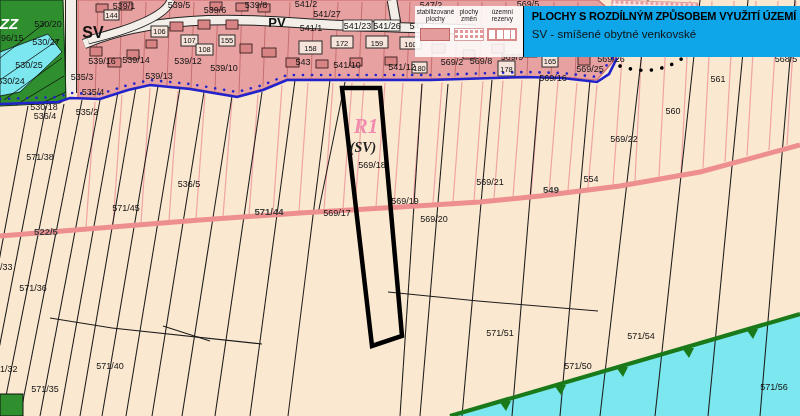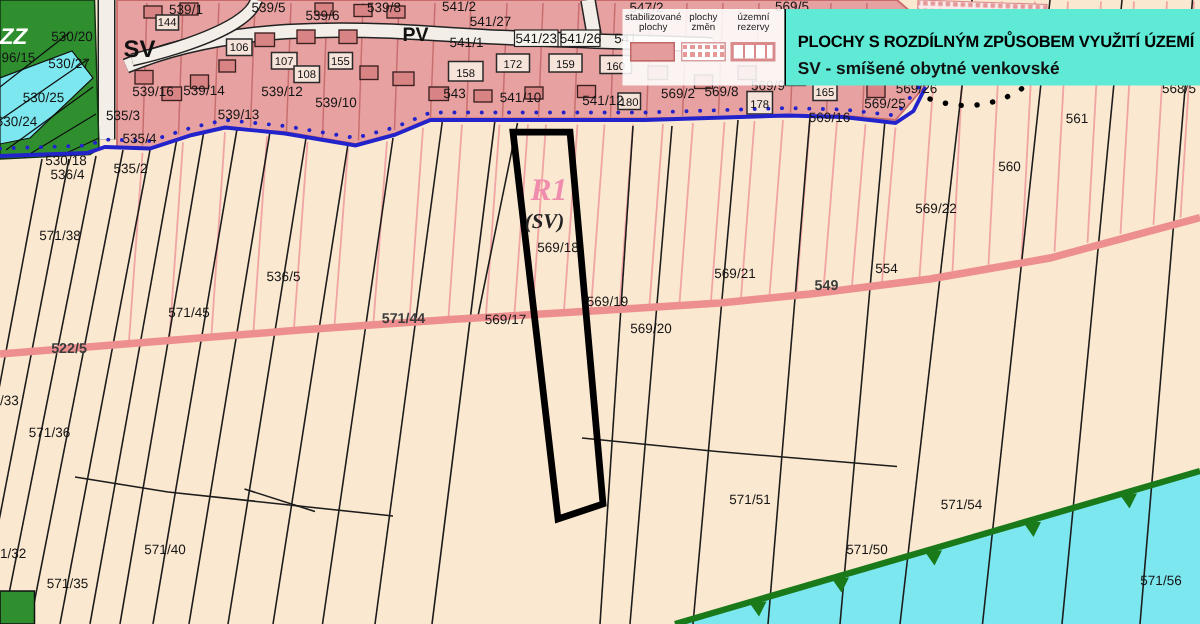--- a/index.html
+++ b/index.html
@@ -31,23 +31,23 @@
             justify-content:space-between;padding:2px 4px;box-sizing:border-box}
   .leg-col{display:flex;flex-direction:column;align-items:center;width:33%}
   .leg-col-label{font-size:6.5px;line-height:1.15;text-align:center;color:#222;height:19px}
   .leg-sw{width:30px;height:13px;margin-top:1px;box-sizing:border-box}
   .sw-solid{background:#e49c9c;border:1px solid #c06868}
   .sw-dots{border:1px solid #d9a0a0;background-color:#fff;
            background-image:repeating-linear-gradient(0deg,#fff 0 2px,rgba(255,255,255,0) 2px 5px),
                             repeating-linear-gradient(90deg,#e59898 0 3px,#fff 3px 5px)}
   .sw-res{border:2px solid #d98a8a;background-color:#fff;
           background-image:repeating-linear-gradient(90deg,rgba(0,0,0,0) 0 6px,#d98a8a 6px 7.5px)}
-  .leg-right{flex:1;background:#5eead4;border-left:1.5px solid #000;padding:16px 4px 0 8px;box-sizing:border-box}
+  .leg-right{flex:1;background:#0ea5e9;border-left:1.5px solid #000;padding:4px 4px 0 8px;box-sizing:border-box}
   .leg-title{font-weight:bold;font-size:11px;white-space:nowrap;color:#000;letter-spacing:-.2px}
-  .leg-entry{font-size:11.5px;font-weight:bold;color:#111;margin-top:6px;white-space:nowrap}
+  .leg-entry{font-size:11.5px;font-weight:normal;color:#111;margin-top:6px;white-space:nowrap}
 </style>
 </head>
 <body>
 
 <svg width="800" height="416" viewBox="0 0 800 416">
   <defs>
     <pattern id="pz" width="5" height="5" patternUnits="userSpaceOnUse">
       <rect width="5" height="5" fill="#fbeaea"></rect>
       <rect x="0.5" y="0.5" width="3" height="3" fill="#e59898"></rect>
     </pattern>

